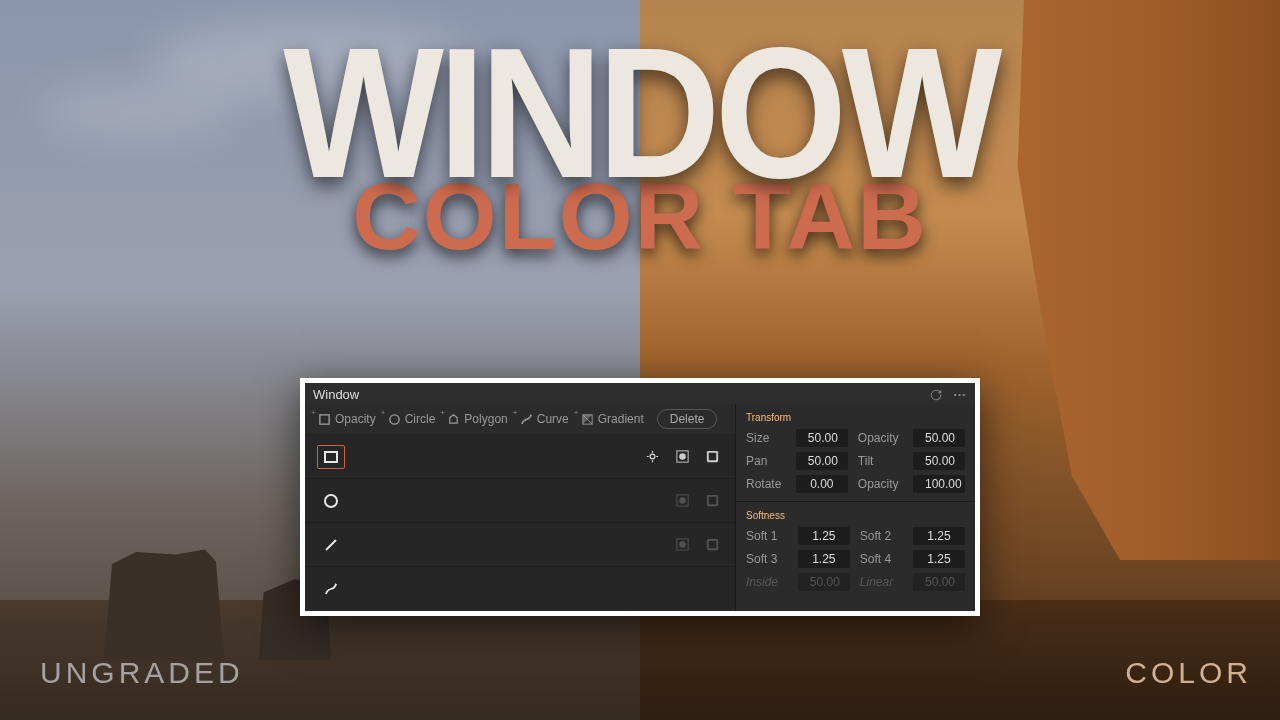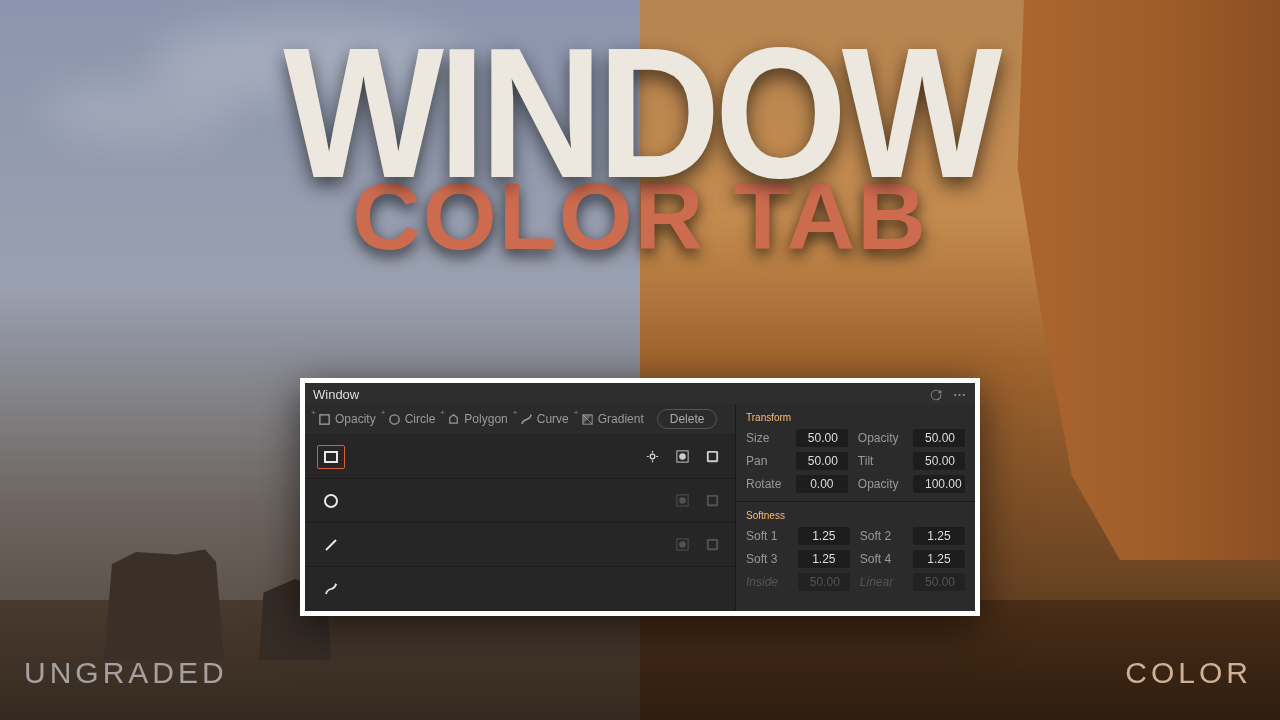--- a/index.html
+++ b/index.html
@@ -12,21 +12,21 @@
   .cloud1 { width: 200px; height: 60px; top: 80px; left: 40px; }
   .cloud2 { width: 320px; height: 80px; top: 20px; left: 150px; background: rgba(255,255,255,0.2); }
   .cloud3 { width: 180px; height: 50px; top: 120px; right: 80px; background: rgba(255,230,200,0.15); }
   .butte { position: absolute; bottom: 60px; left: 80px; width: 160px; height: 120px; background: #3a3028; clip-path: polygon(15% 100%, 20% 20%, 35% 10%, 60% 12%, 78% 8%, 85% 18%, 90% 100%); }
   .butte2 { position: absolute; bottom: 60px; left: 250px; width: 90px; height: 90px; background: #352c26; clip-path: polygon(10% 100%, 15% 25%, 50% 10%, 85% 22%, 90% 100%); }
   .cliff { position: absolute; top: 0; right: 0; width: 320px; height: 560px; background: linear-gradient(to left, #8b4f22 0%, #a05d2a 40%, #b06a30 100%); clip-path: polygon(20% 0%, 100% 0%, 100% 100%, 50% 100%, 35% 85%, 25% 55%, 18% 30%); }
   .ground-left { position:absolute; bottom:0; left:0; right:0; height:120px; background: linear-gradient(to bottom, #4a3a2e 0%, #352a20 100%); }
   .ground-right { position:absolute; bottom:0; left:0; right:0; height:120px; background: linear-gradient(to bottom, #4a2e18 0%, #2e1d10 100%); }
 
   .label-ungraded, .label-graded { position: absolute; bottom: 30px; font-size: 30px; font-weight: 500; letter-spacing: 4px; }
-  .label-ungraded { left: 24px; color: rgba(210,210,215,0.7); text-align: right; }
+  .label-ungraded { left: 40px; color: rgba(210,210,215,0.7); text-align: right; }
   .label-graded { right: 28px; color: rgba(235,200,170,0.85); }
 
   .title-wrap { position: absolute; top: 35px; left: 0; right: 0; text-align: center; }
   .title-main { font-size: 185px; font-weight: 900; letter-spacing: -6px; color: #ece8df; line-height: 0.85; text-shadow: 0 8px 20px rgba(0,0,0,0.6); font-family: "Arial Black", Impact, sans-serif; transform: scaleX(0.92); }
   .title-sub { font-size: 95px; font-weight: 700; letter-spacing: 2px; color: #cd6b4f; line-height: 0.9; margin-top: -18px; text-shadow: 0 6px 15px rgba(0,0,0,0.7); font-family: "Arial Black", Impact, sans-serif; }
 
   .panel-frame { position: absolute; left: 300px; top: 378px; width: 680px; border: 5px solid #fff; background: #2a2a2a; box-shadow: 0 10px 40px rgba(0,0,0,0.6); }
   .panel { display: flex; flex-direction: row; color: #c8c8c8; font-size: 12px; }
   .panel-left { flex: 1 1 auto; min-width:0; }
   .panel-right { width: 240px; border-left: 1px solid #1a1a1a; padding: 6px 10px 8px 10px; background:#2b2b2b; position:relative;}

